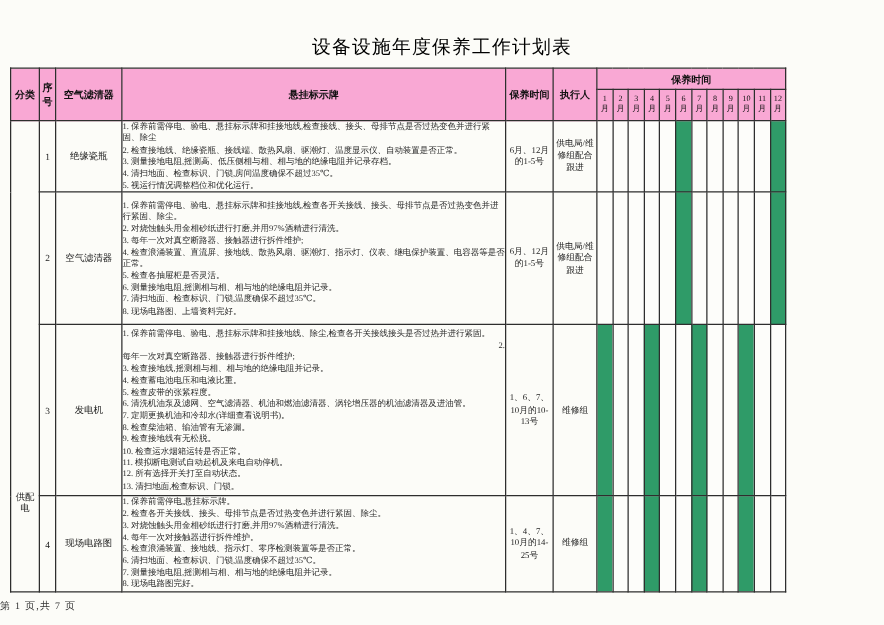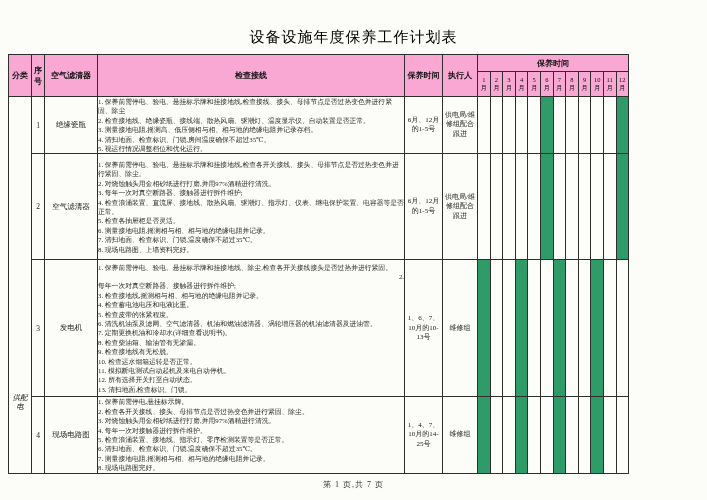--- a/index.html
+++ b/index.html
@@ -56,41 +56,40 @@
   #table-body tr:nth-child(3) { height:137px; }
   #table-body tr:nth-child(4) { height:75px; }
 
   td.category-cell { vertical-align:bottom; }
   .category-label {
     font-size:7.5px; line-height:9px;
     text-align:center;
     margin:4px auto 62px auto;
     width:16px;
     color:#222;
-    font-style:italic;
   }
   td.no-cell, td.equip-cell {
     text-align:center; vertical-align:middle;
     font-size:7.5px; color:#222;
   }
   td.content-cell {
     vertical-align:middle;
     padding:2px 3px;
     font-size:6.8px;
   }
   .content-line { line-height:9.4px; color:#2a2a2a; }
   .content-line.align-right { text-align:right; }
   td.time-cell, td.executor-cell {
     text-align:center; vertical-align:middle;
     font-size:7px; line-height:9.5px;
     padding:1px; color:#222;
   }
   td.sched-cell { background:#fdfdfa; }
   .page-footer {
-    text-align:center;
+    text-align:left;
     font-size:8px;
     margin-top:5px;
     letter-spacing:1px;
     color:#333;
   }
 </style>
 </head>
 <body>
 
 <div class="sheet">
@@ -115,21 +114,21 @@
       <col class="c-month">
         <col class="c-month">
         <col class="c-month">
         <col class="c-month">
     </colgroup>
     <thead>
       <tr class="h-top">
         <th rowspan="2">分类</th>
         <th rowspan="2">序号</th>
         <th rowspan="2">空气滤清器</th>
-        <th rowspan="2">检查接线</th>
+        <th rowspan="2">悬挂标示牌</th>
         <th rowspan="2">保养时间</th>
         <th rowspan="2">执行人</th>
         <th colspan="12">保养时间</th>
       </tr>
       <tr class="h-months" id="month-header-row">
           <th class="month-th">
             <div>1</div>
             <div>月</div>
           </th>
           <th class="month-th">

